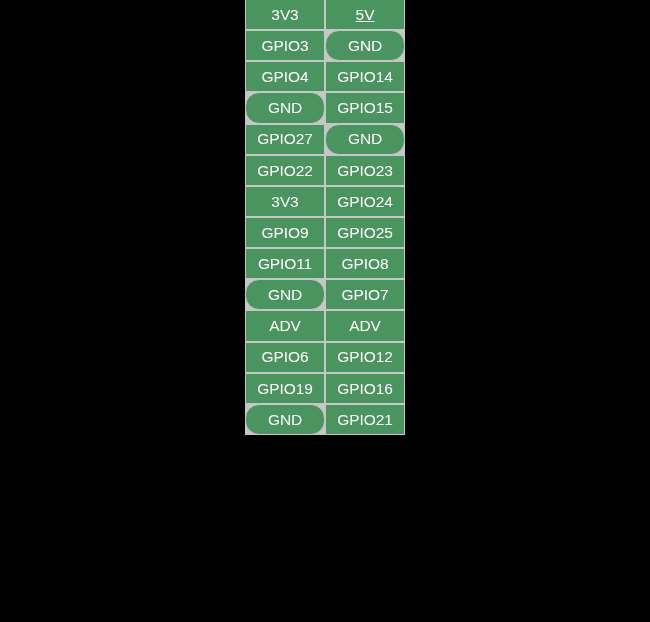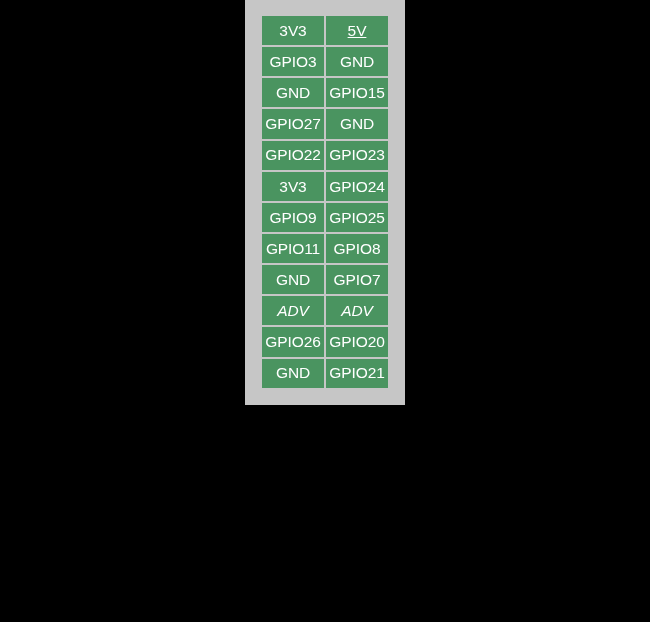--- a/index.html
+++ b/index.html
@@ -21,58 +21,62 @@
     background: #000000;
   }
   #pinout-table {
     position: absolute;
     left: 245px;
     top: -1px;
     width: 160px;
     border-collapse: separate;
     border-spacing: 0;
     background: #c6c6c6;
-    padding: 16px;
+    padding: 0;
   }
   #pinout-table tr { height: 31.15px; }
   #pinout-table td {
     width: 78px;
     height: 31.15px;
     padding: 0;
     margin: 0;
     text-align: center;
     vertical-align: middle;
     font-size: 15.5px;
     line-height: 1;
     letter-spacing: -0.1px;
     color: #ffffff;
     border: 1.5px solid #c6c6c6;
     background: #4a9460;
     box-sizing: border-box;
     white-space: nowrap;
   }
   td.t-gpio  { background: #4a9460; color: #ffffff; }
-  td.t-gnd   { background: #050505; color: #f2f2f2; }
+  td.t-gnd   { background: #050505; color: #f2f2f2; border-radius: 14px; }
   td.t-5v    { background: #e52b2b; color: #ffffff; text-decoration: underline; }
   td.t-3v3   { background: #ef963e; color: #ffffff; }
-  td.t-adv   { background: #808080; color: #ffffff; font-style: italic; }
+  td.t-adv   { background: #808080; color: #ffffff; }
 </style>
 </head>
 <body>
 
 <div id="stage">
   <table id="pinout-table">
     <tbody>
         <tr>
           <td class="t-3v3">3V3</td>
           <td class="t-5v">5V</td>
         </tr>
         <tr>
           <td class="t-gpio">GPIO3</td>
           <td class="t-gnd">GND</td>
+        </tr>
+        <tr>
+          <td class="t-gpio">GPIO4</td>
+          <td class="t-gpio">GPIO14</td>
         </tr>
         <tr>
           <td class="t-gnd">GND</td>
           <td class="t-gpio">GPIO15</td>
         </tr>
         <tr>
           <td class="t-gpio">GPIO27</td>
           <td class="t-gnd">GND</td>
         </tr>
         <tr>
@@ -93,22 +97,26 @@
         </tr>
         <tr>
           <td class="t-gnd">GND</td>
           <td class="t-gpio">GPIO7</td>
         </tr>
         <tr>
           <td class="t-adv">ADV</td>
           <td class="t-adv">ADV</td>
         </tr>
         <tr>
-          <td class="t-gpio">GPIO26</td>
-          <td class="t-gpio">GPIO20</td>
+          <td class="t-gpio">GPIO6</td>
+          <td class="t-gpio">GPIO12</td>
+        </tr>
+        <tr>
+          <td class="t-gpio">GPIO19</td>
+          <td class="t-gpio">GPIO16</td>
         </tr>
         <tr>
           <td class="t-gnd">GND</td>
           <td class="t-gpio">GPIO21</td>
         </tr>
       </tbody>
   </table>
 </div>
 
 </body></html>

